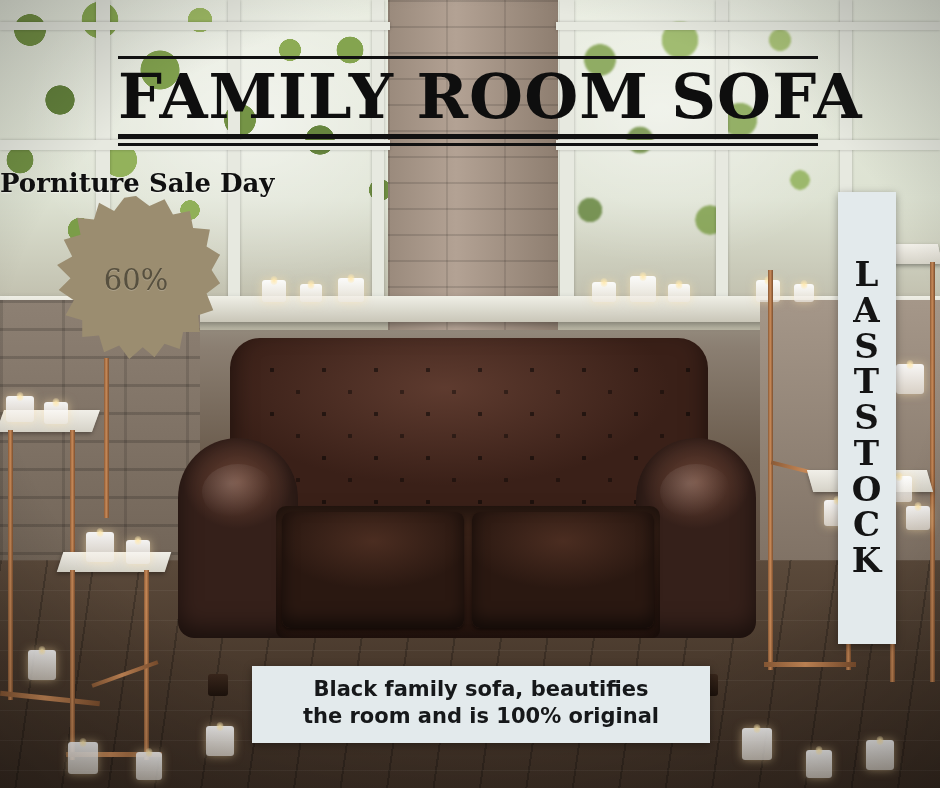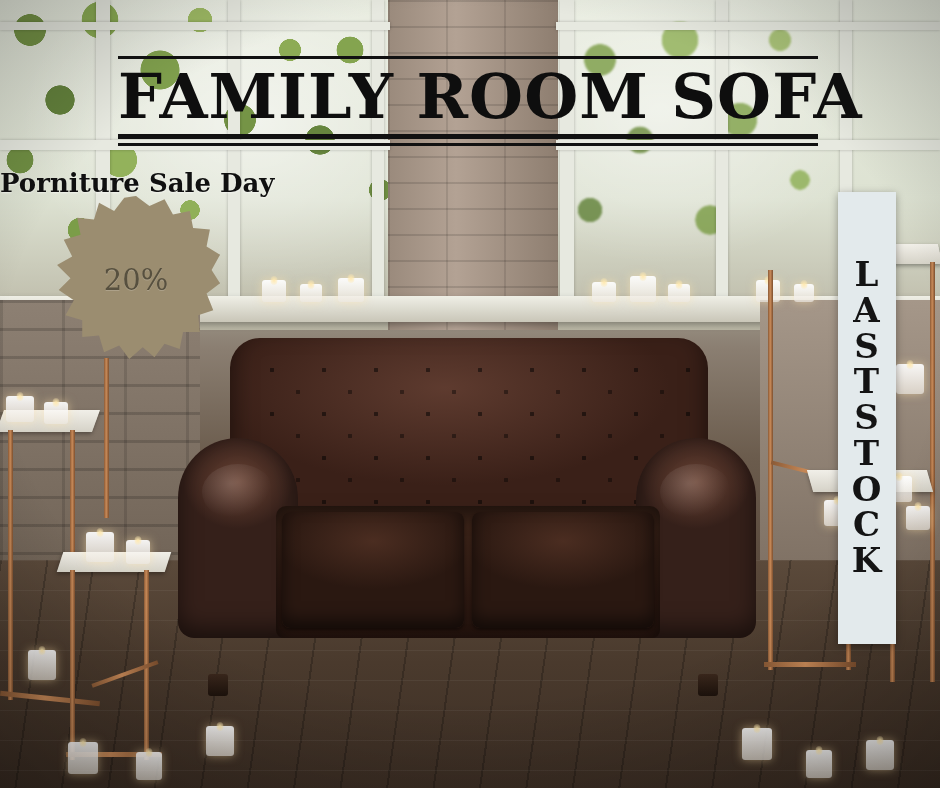--- a/index.html
+++ b/index.html
@@ -448,32 +448,36 @@
     <div class="title-rule-top"></div>
     <h1 class="main-title">FAMILY ROOM SOFA</h1>
     <div class="title-rule-mid"></div>
     <div class="title-rule-bot"></div>
   </div>
   <div class="subtitle">Porniture Sale Day</div>
 
   <div class="promo-badge">
     <div class="promo-star"></div>
     <div class="promo-text">
-      <div>20%</div>
+      <div>60%</div>
     </div>
   </div>
 
   <div class="laststock">
     <span>
         <span style="display:block">L</span>
         <span style="display:block">A</span>
         <span style="display:block">S</span>
         <span style="display:block">T</span>
         <span style="display:block">S</span>
         <span style="display:block">T</span>
         <span style="display:block">O</span>
         <span style="display:block">C</span>
         <span style="display:block">K</span>
       </span>
   </div>
 
+  <div class="caption">
+    <p>Black family sofa, beautifies</p>
+    <p>the room and is 100% original</p>
+  </div>
 
 </div>
 
 </body></html>

